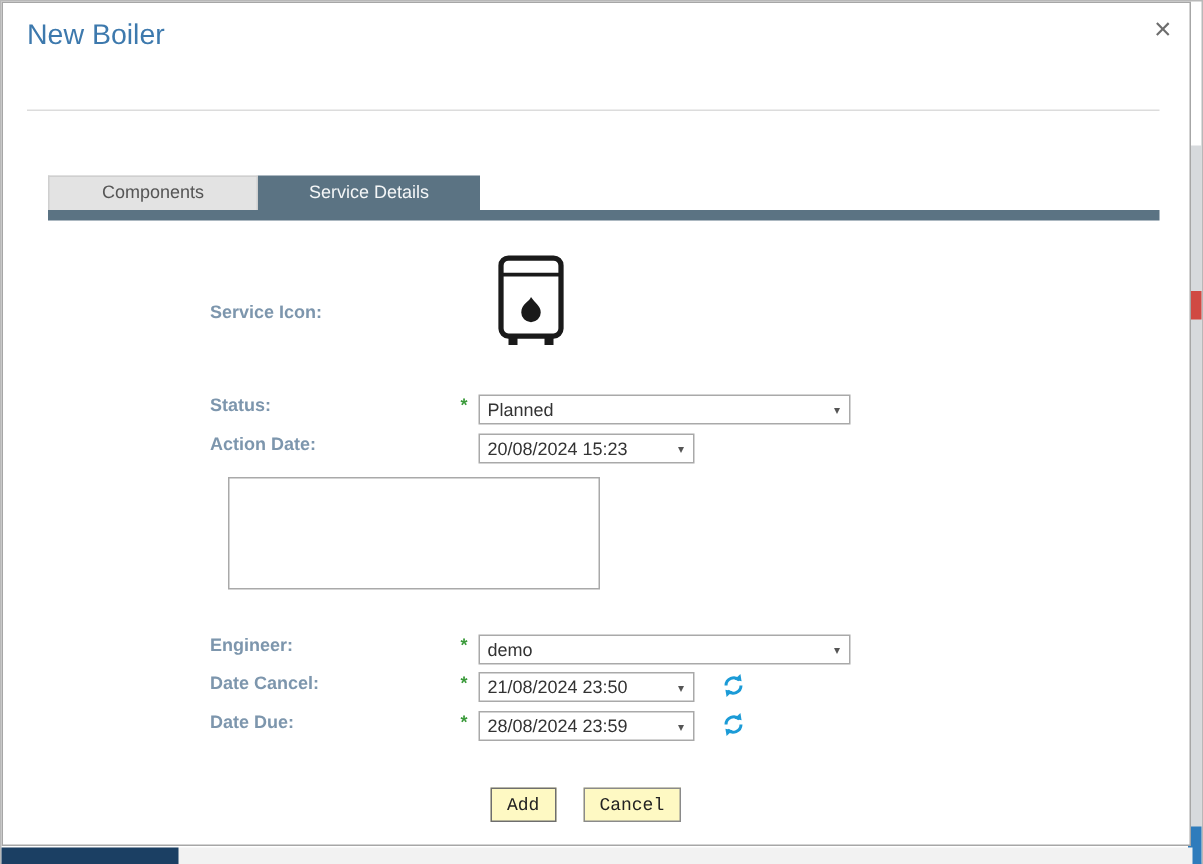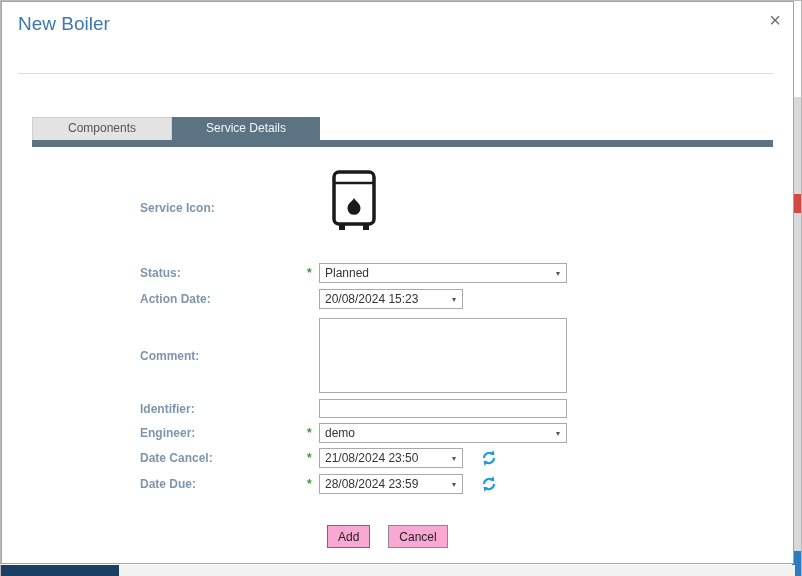--- a/index.html
+++ b/index.html
@@ -42,21 +42,21 @@
   .tab {
     height:23px; line-height:23px; font-size:12px; text-align:center; cursor:pointer;
   }
   .tab.active  { width:148px; background:#5b7383; color:#f4f6f7; }
   .tab.inactive{ width:140px; background:#e3e3e3; color:#555555; border:1px solid #cfcfcf; border-bottom:none; line-height:21px; }
   .tabstrip {
     position:absolute; left:30px; top:138px; width:741px; height:7px; background:#5b7383;
   }
 
   
-  .row { position:absolute; left:138px; display:flex; align-items:center; }
+  .row { position:absolute; left:138px; display:flex; align-items:flex-start; }
   .lbl {
     width:167px; font-size:12px; font-weight:bold; color:#7d96ad; flex:0 0 167px;
   }
   .req { width:12px; flex:0 0 12px; color:#3a9a3a; font-size:12px; font-weight:bold; }
   .combo {
     height:20px; border:1px solid #a9a9a9; background:#ffffff;
     display:flex; align-items:center; justify-content:space-between;
     font-size:12px; color:#333333; padding-left:5px; cursor:pointer;
   }
   .combo-text { white-space:nowrap; overflow:hidden; }
@@ -70,22 +70,22 @@
   input.text {
     width:248px; height:19px; border:1px solid #a9a9a9;
     font-family:"Liberation Sans", sans-serif; font-size:12px; padding:0 4px;
   }
   .refresh { margin-left:17px; width:18px; height:18px; cursor:pointer; }
 
   
   .btnrow { position:absolute; left:325px; top:523px; display:flex; gap:18px; }
   .btn {
     height:23px; min-width:36px; padding:0 10px; font-size:12px;
-    background:#f9a8d4; border:1px solid #8a8a8a; color:#222222;
-    font-family:Liberation Sans, sans-serif; cursor:pointer;
+    background:#fef9c3; border:1px solid #8a8a8a; color:#222222;
+    font-family:Liberation Mono, monospace; cursor:pointer;
   }
   .btn.primary { border-color:#6e6e6e; }
 
   .service-icon-wrap { position:absolute; left:325px; top:166px; }
 </style>
 </head>
 <body>
 
 <div class="screen">
 
@@ -132,30 +132,24 @@
     <div class="row" style="top:287px">
       <div class="lbl">Action Date:</div>
       <div class="req"></div>
       <div class="combo w-date">
         <span class="combo-text">20/08/2024 15:23</span>
         <span class="combo-arrow">▾</span>
       </div>
     </div>
 
     <div class="row" style="top:316px">
-      <div class="lbl">Comment:</div>
       <div class="req"></div>
       <textarea class="comment" style=""></textarea>
     </div>
 
-    <div class="row" style="top:397px">
-      <div class="lbl">Identifier:</div>
-      <div class="req"></div>
-      <input class="text" type="text" value="" style="">
-    </div>
 
     <div class="row" style="top:421px">
       <div class="lbl">Engineer:</div>
       <div class="req">*</div>
       <div class="combo w-wide">
         <span class="combo-text">demo</span>
         <span class="combo-arrow">▾</span>
       </div>
     </div>
 

